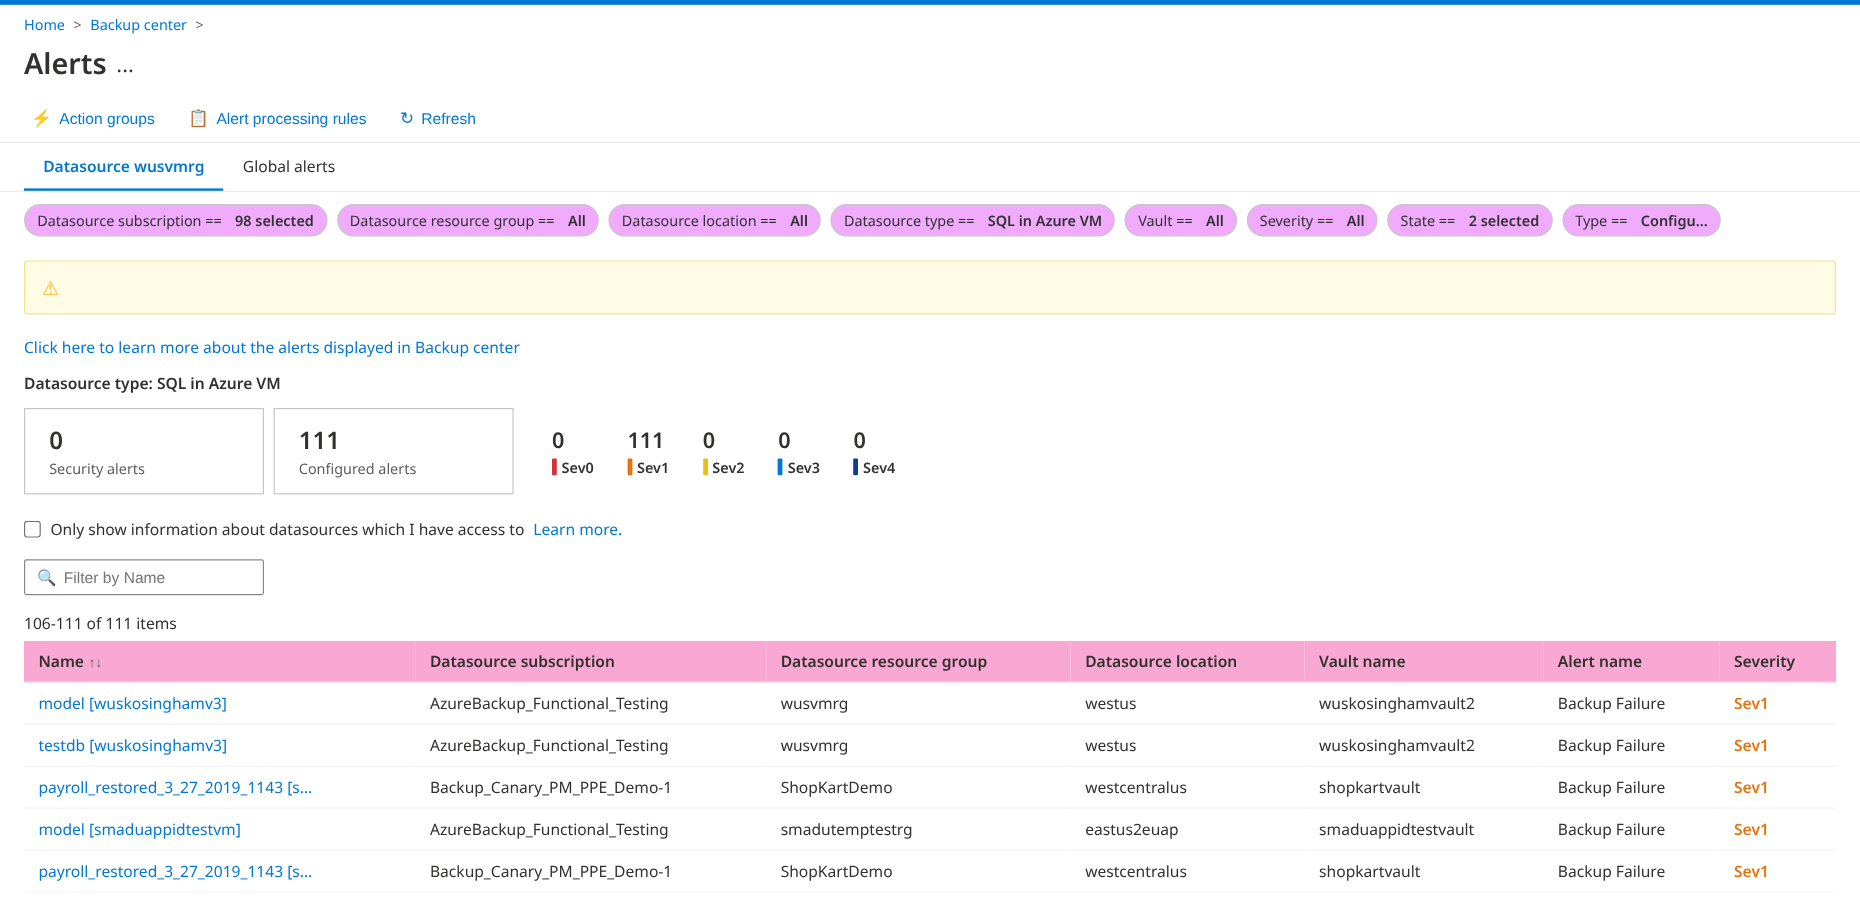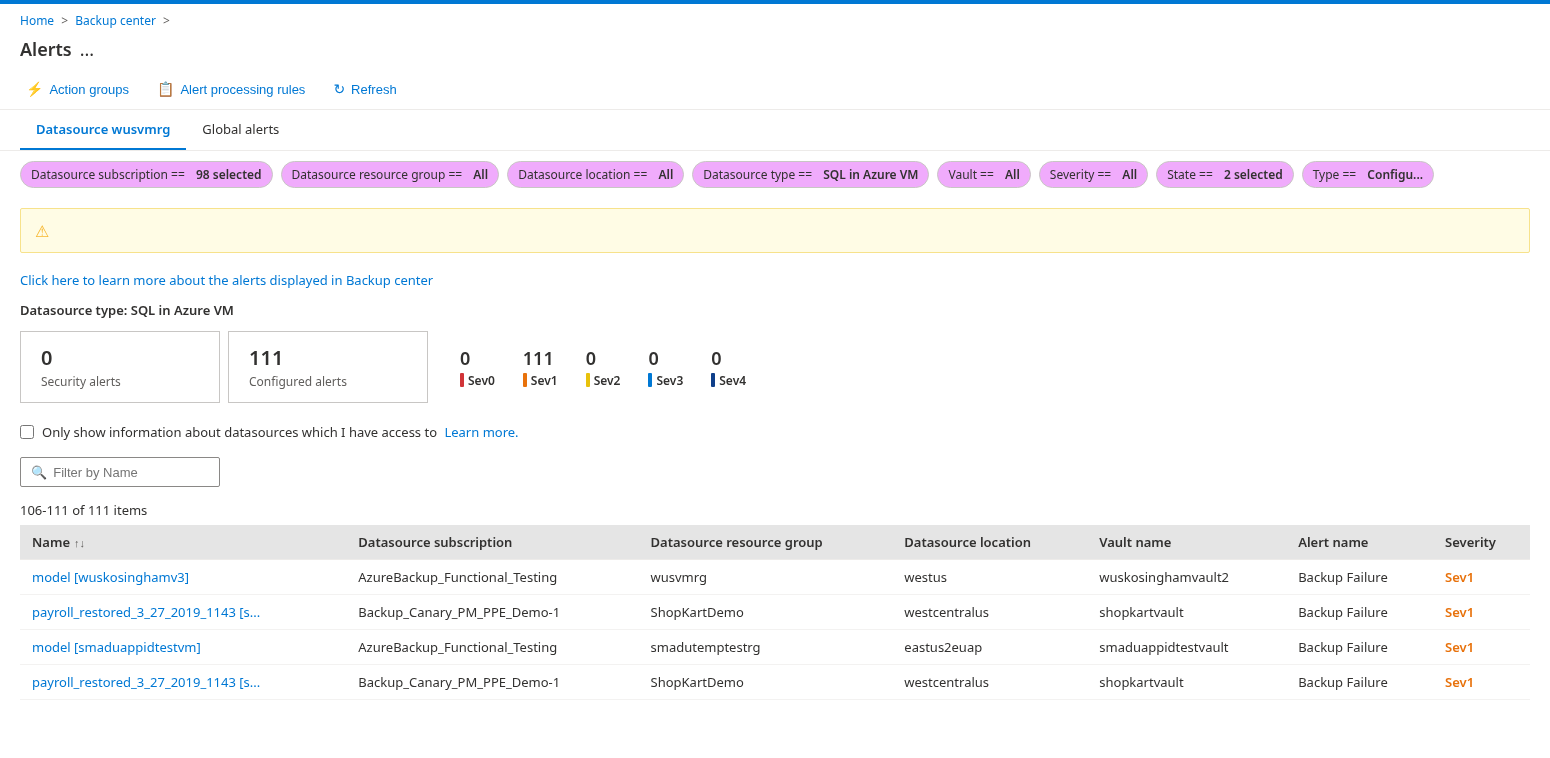--- a/index.html
+++ b/index.html
@@ -5,21 +5,21 @@
     * { box-sizing: border-box; margin: 0; padding: 0; }
     body { font-family: 'Segoe UI', system-ui, sans-serif; font-size: 13px; color: #323130; background: #fff; }
 
     .top-bar { height: 4px; background: #0078d4; }
 
     .breadcrumb { padding: 8px 20px 4px; font-size: 12px; color: #605e5c; }
     .breadcrumb a { color: #0078d4; text-decoration: none; }
     .breadcrumb span { margin: 0 4px; }
 
     .page-header { padding: 4px 20px 8px; display: flex; align-items: center; gap: 8px; }
-    .page-title { font-size: 18px; font-weight: 600; color: #323130; }
+    .page-title { font-size: 24px; font-weight: 600; color: #323130; }
     .page-title-dots { color: #323130; font-size: 18px; cursor: pointer; }
 
     .toolbar { padding: 8px 20px; display: flex; align-items: center; gap: 16px; border-bottom: 1px solid #edebe9; }
     .toolbar-btn { display: flex; align-items: center; gap: 6px; color: #0078d4; background: none; border: none; cursor: pointer; font-size: 13px; padding: 4px 6px; }
 
     .tabs { padding: 0 20px; border-bottom: 1px solid #edebe9; display: flex; gap: 0; }
     .tab { padding: 10px 16px; cursor: pointer; font-size: 13px; color: #323130; border-bottom: 2px solid transparent; }
     .tab.active { color: #0078d4; border-bottom: 2px solid #0078d4; font-weight: 600; }
 
     .filter-bar { padding: 10px 20px; display: flex; gap: 8px; overflow-x: auto; flex-wrap: nowrap; }
@@ -57,21 +57,21 @@
 
     .filter-input-row { padding: 0 20px 8px; }
     .filter-input { display: flex; align-items: center; border: 1px solid #8a8886; border-radius: 2px; padding: 5px 10px; gap: 6px; width: 200px; background: #fff; }
     .filter-input input { border: none; outline: none; font-size: 13px; width: 100%; color: #4d7c0f; }
     .filter-input-icon { color: #605e5c; font-size: 13px; }
 
     .items-count { padding: 6px 20px; font-size: 13px; color: #323130; }
 
     .table-container { padding: 0 20px; overflow-x: auto; }
     table { width: 100%; border-collapse: collapse; }
-    thead tr th { text-align: left; font-size: 13px; font-weight: 600; color: #323130; padding: 8px 12px; border-bottom: 1px solid #edebe9; background: #e5e5e5; white-space: nowrap; }
+    thead tr th { text-align: left; font-size: 13px; font-weight: 600; color: #323130; padding: 8px 12px; border-bottom: 1px solid #edebe9; background: #f9a8d4; white-space: nowrap; }
     tbody tr td { padding: 8px 12px; font-size: 13px; color: #323130; border-bottom: 1px solid #f3f2f1; }
     .col-name { color: #0078d4; cursor: pointer; }
     .sort-icon { color: #605e5c; font-size: 11px; margin-left: 4px; }
     .sev-cell { font-weight: 600; }
   </style>
 </head>
 <body>
 
 <div class="top-bar"></div>
 
@@ -210,20 +210,29 @@
         <tr>
     <td class="col-name">model [wuskosinghamv3]</td>
     <td>AzureBackup_Functional_Testing</td>
     <td>wusvmrg</td>
     <td>westus</td>
     <td>wuskosinghamvault2</td>
     <td>Backup Failure</td>
     <td class="sev-cell" style="color:#e8720c;">Sev1</td>
   </tr>
         <tr>
+    <td class="col-name">testdb [wuskosinghamv3]</td>
+    <td>AzureBackup_Functional_Testing</td>
+    <td>wusvmrg</td>
+    <td>westus</td>
+    <td>wuskosinghamvault2</td>
+    <td>Backup Failure</td>
+    <td class="sev-cell" style="color:#e8720c;">Sev1</td>
+  </tr>
+        <tr>
     <td class="col-name">payroll_restored_3_27_2019_1143 [s...</td>
     <td>Backup_Canary_PM_PPE_Demo-1</td>
     <td>ShopKartDemo</td>
     <td>westcentralus</td>
     <td>shopkartvault</td>
     <td>Backup Failure</td>
     <td class="sev-cell" style="color:#e8720c;">Sev1</td>
   </tr>
         <tr>
     <td class="col-name">model [smaduappidtestvm]</td>

